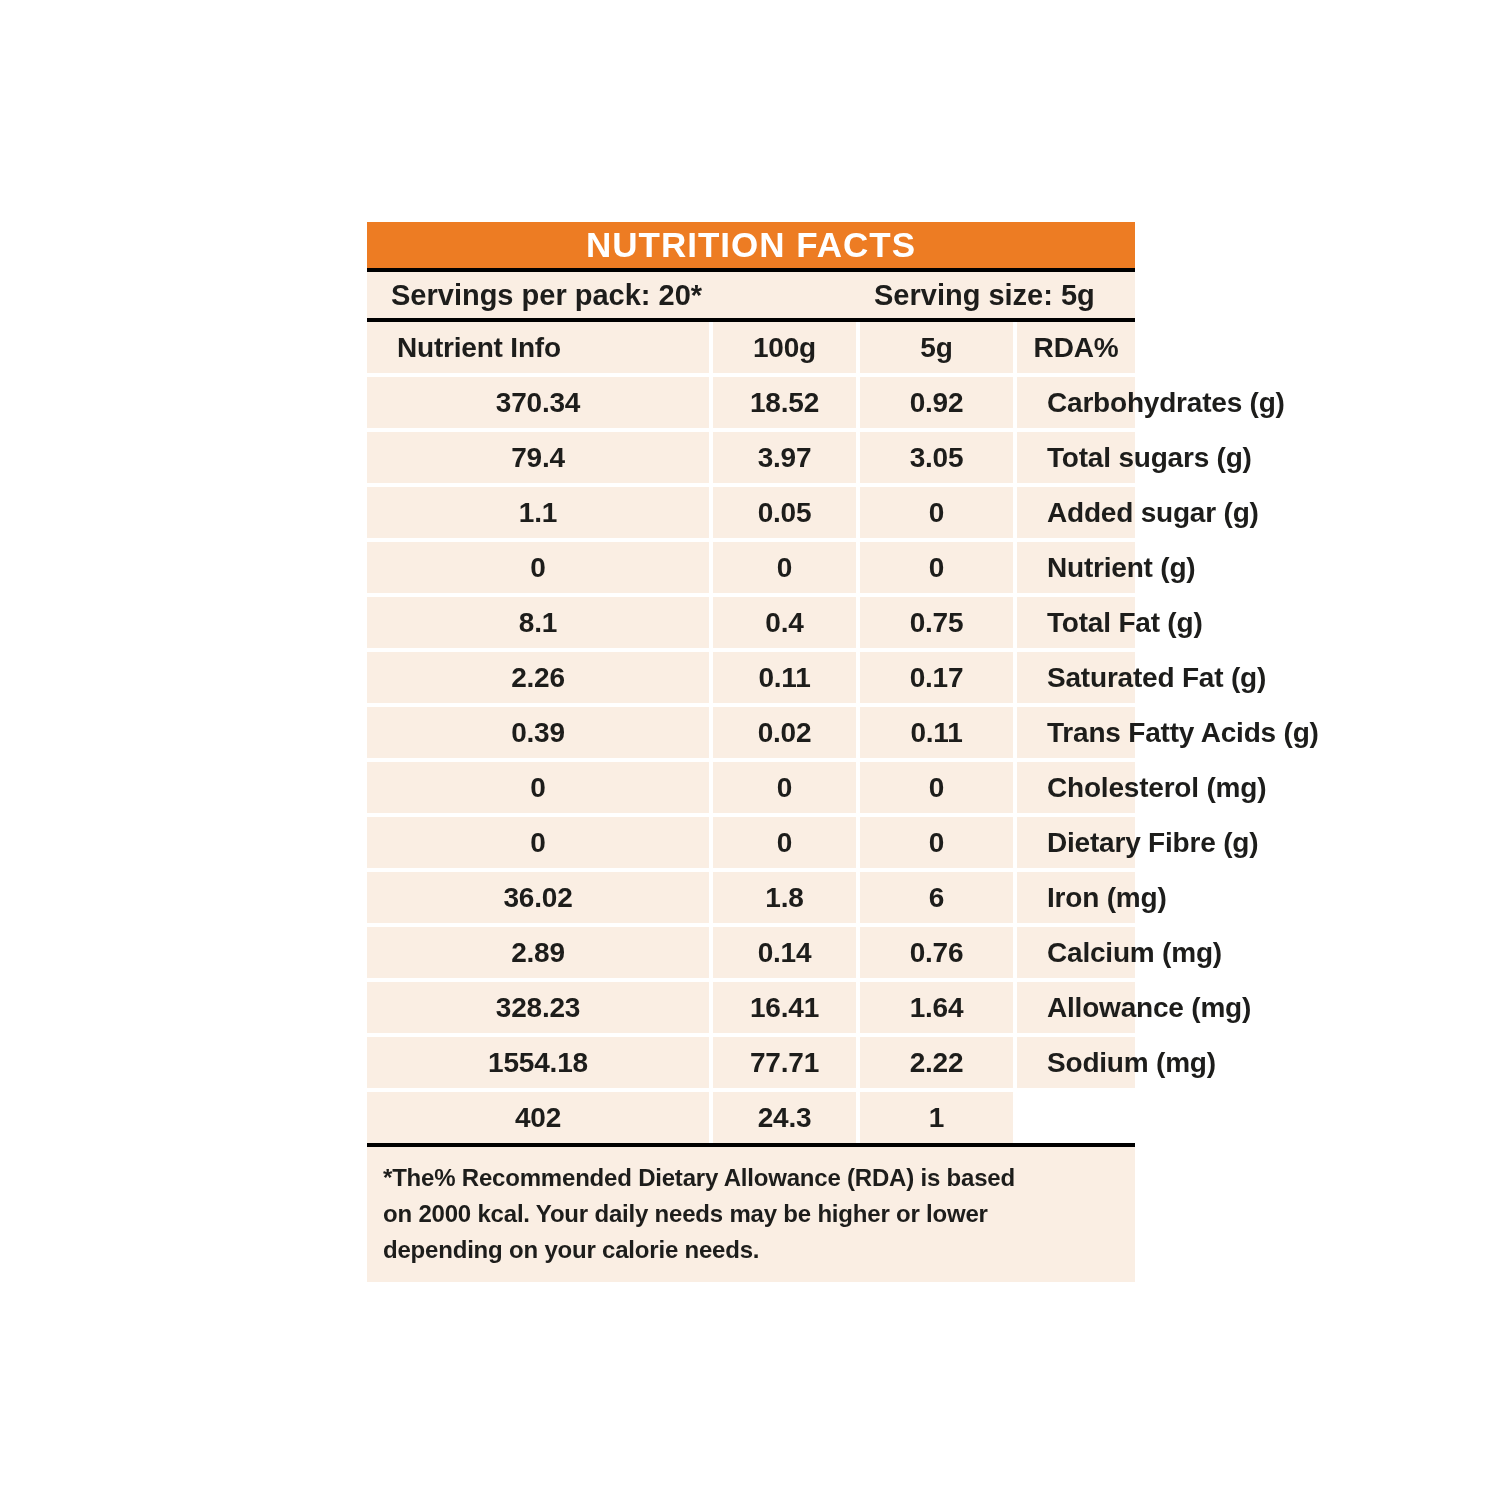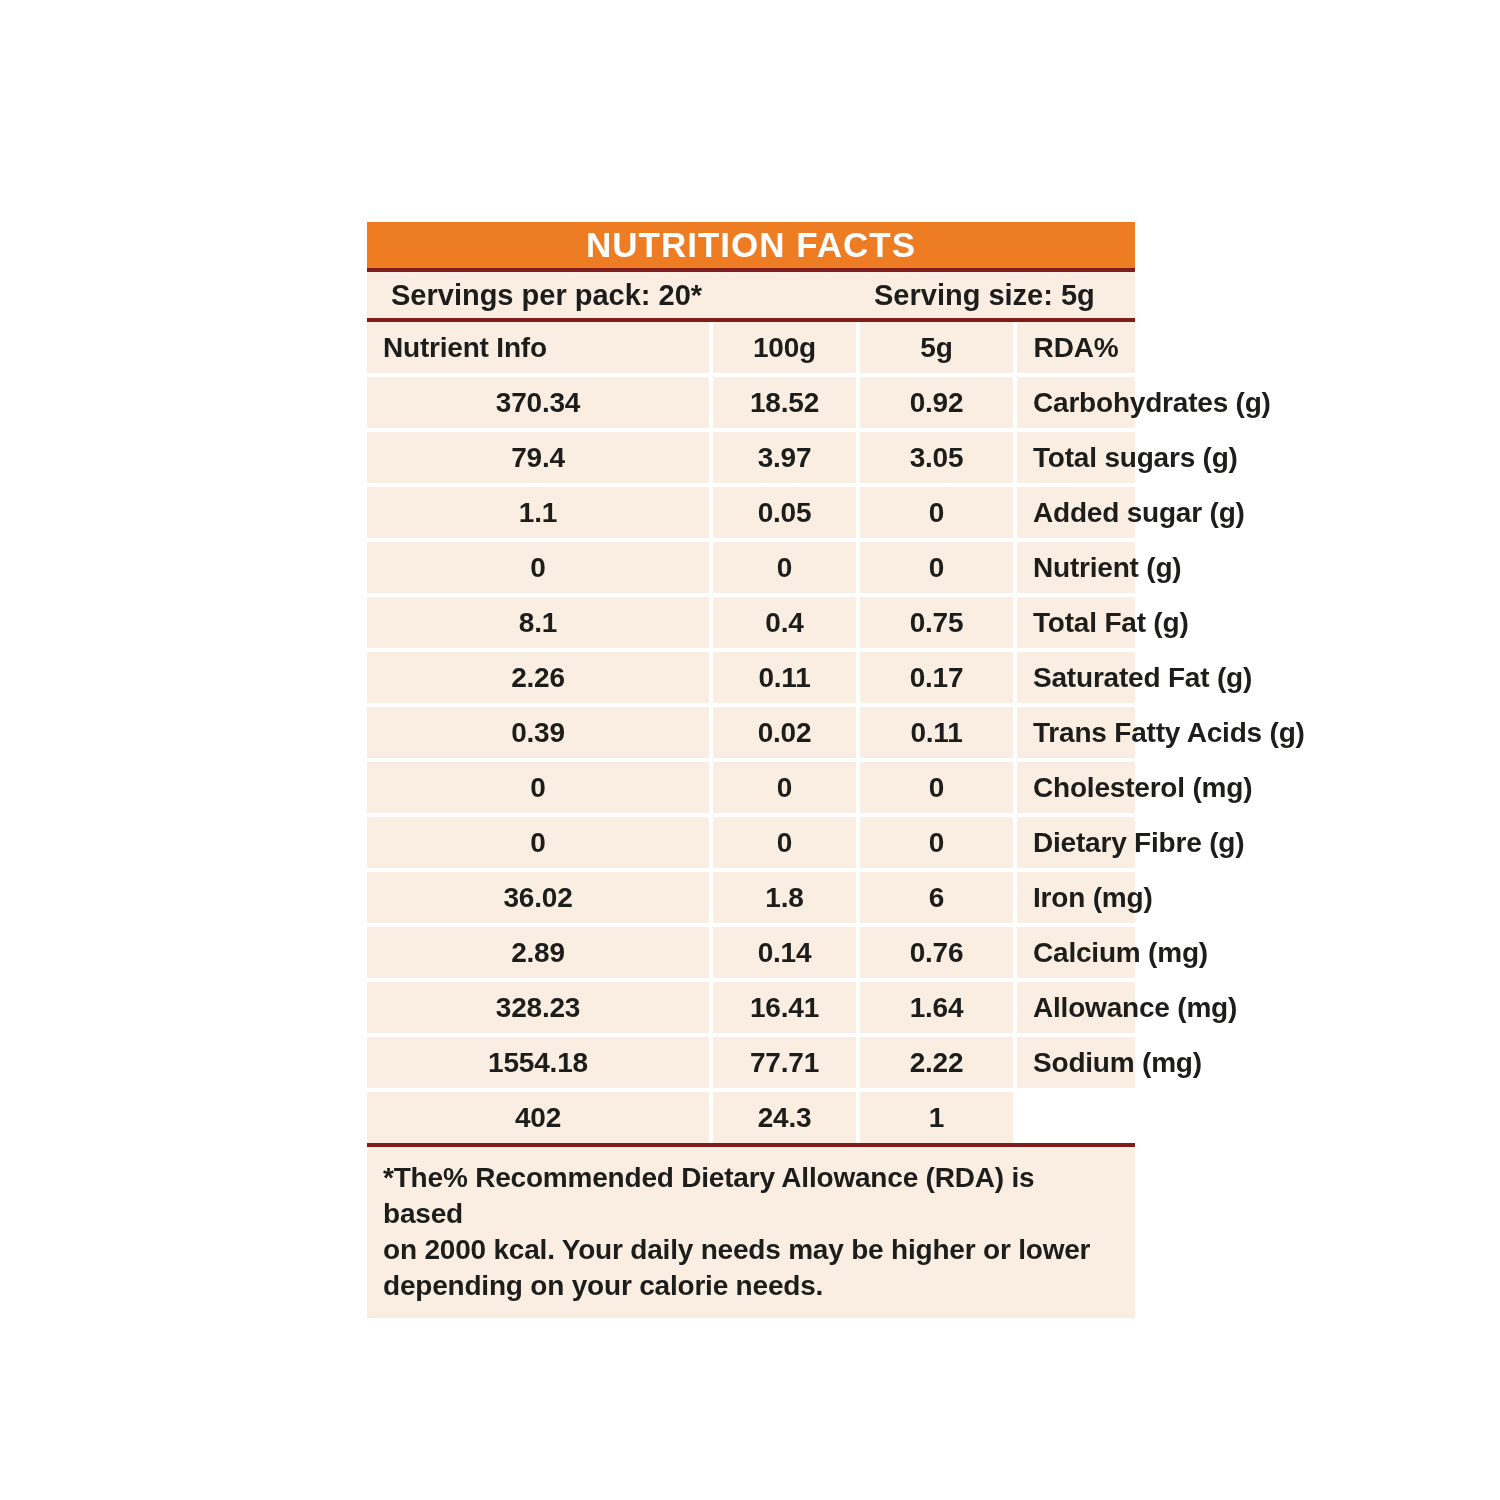--- a/index.html
+++ b/index.html
@@ -17,21 +17,21 @@
     overflow: hidden;
   }
   .card {
     position: absolute;
     left: 367px;
     top: 222px;
     width: 768px;
     display: flex;
     flex-direction: column;
     gap: 4px;
-    background: #7f1d1d;
+    background: #000000;
   }
   .title-bar {
     height: 46px;
     background: #ed7c23;
     display: flex;
     align-items: center;
     justify-content: center;
   }
   .title-bar span {
     color: #ffffff;
@@ -68,26 +68,26 @@
     display: flex;
     align-items: center;
     justify-content: center;
     font-size: 28px;
     font-weight: 700;
     letter-spacing: -0.2px;
     white-space: nowrap;
   }
   .cell.name {
     justify-content: flex-start;
-    padding-left: 16px;
+    padding-left: 30px;
   }
   .footnote {
     background: #faeee3;
     padding: 13px 16px 14px 16px;
-    font-size: 28px;
+    font-size: 24px;
     font-weight: 700;
     letter-spacing: -0.2px;
     line-height: 36px;
     white-space: pre-line;
   }
 </style>
 </head>
 <body>
 
 <div class="page">

